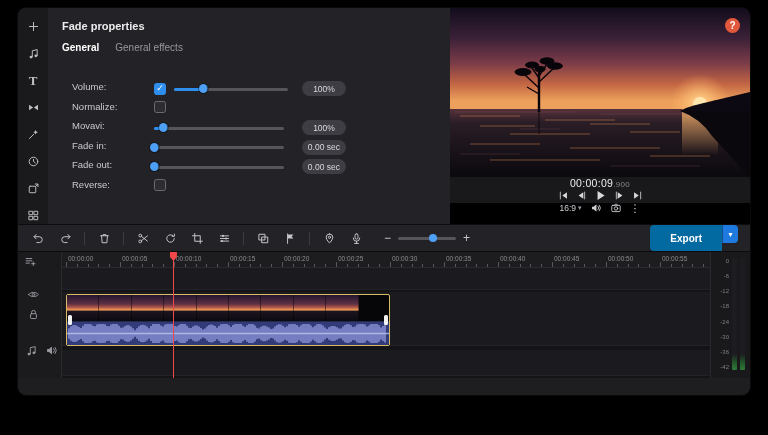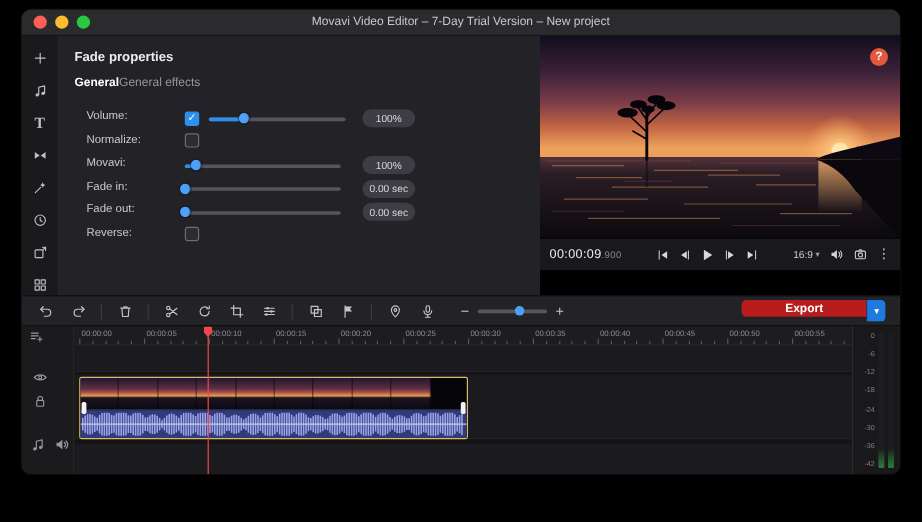--- a/index.html
+++ b/index.html
@@ -18,21 +18,21 @@
 
   
   .main { flex:0 0 195px; display:flex; }
   .iconstrip { width:30px; background:#1a1a1d; display:flex; flex-direction:column; align-items:center; padding-top:9px; gap:9px; }
   .side-icon { width:18px; height:18px; display:flex; align-items:center; justify-content:center; color:#bfbfc4; }
   .side-icon svg { width:13px; height:13px; }
   .tletter { font-family:"Liberation Serif", serif; font-size:13px; font-weight:bold; color:#bfbfc4; line-height:1; }
 
   .props { width:402px; background:#232327; padding-top:10px; }
   .props-title { color:#ececee; font-size:11px; font-weight:bold; margin:2px 0 10px 14px; }
-  .tabs { display:flex; padding-left:14px; margin-bottom:14px; }
+  .tabs { display:flex; gap:16px; padding-left:14px; margin-bottom:26px; }
   .tab { font-size:10px; color:#96969c; padding-bottom:2px; }
   .tab.active { color:#fff; font-weight:bold; }
   .prop-row { display:flex; align-items:flex-start; height:19.5px; padding-left:24px; }
   .prop-label { width:82px; font-size:9.5px; color:#c9c9ce; }
   .prop-controls { width:192px; display:flex; align-items:center; gap:8px; }
   .checkbox { width:12px; height:12px; flex:0 0 12px; border:1px solid #6b6b72; border-radius:2.5px; background:#2c2c31;
               display:flex; align-items:center; justify-content:center; font-size:9px; color:#fff; line-height:1; }
   .checkbox.checked { background:#2f8fef; border-color:#2f8fef; }
   .slider { position:relative; width:114px; height:12px; }
   .slider.wide { width:130px; }
@@ -40,21 +40,21 @@
   .slider .fill  { position:absolute; left:0; top:5px; height:3px; background:#2f8fef; border-radius:2px; }
   .slider .thumb { position:absolute; top:1.5px; width:9px; height:9px; border-radius:50%; background:#4da0f5; margin-left:-4px; box-shadow:0 0 0 1px rgba(0,0,0,.35); }
   .valbox { margin-left:auto; min-width:44px; text-align:center; background:#3d3d43; border-radius:9px; font-size:8.5px; color:#d9d9de; padding:2.5px 6px; }
 
   
   .preview { width:300px; display:flex; flex-direction:column; background:#000; }
   .video { height:169px; position:relative; overflow:hidden; background:#000; }
   .video svg.scene { position:absolute; inset:0; width:100%; height:100%; }
   .help { position:absolute; top:10px; right:10px; width:15px; height:15px; border-radius:50%; background:#e2583c;
           color:#fff; font-size:10px; font-weight:bold; display:flex; align-items:center; justify-content:center; }
-  .playbar { height:26px; background:#19191c; display:flex; align-items:center; justify-content:space-between; padding:0 8px; }
+  .playbar { height:26px; background:#19191c; display:flex; align-items:center; justify-content:space-between; padding:0 8px;flex-direction:column; }
   .timecode { font-size:10.5px; color:#ececf0; letter-spacing:.3px; }
   .timecode .ms { font-size:8px; color:#87878d; }
   .transport { display:flex; align-items:center; gap:7px; }
   .pb-btn { color:#d8d8dc; display:flex; align-items:center; }
   .pb-btn svg { width:11px; height:11px; }
   .pb-btn.play svg { width:13px; height:13px; }
   .pright { display:flex; align-items:center; gap:8px; color:#cfcfd4; }
   .aspect { font-size:8.5px; display:flex; align-items:center; gap:2px; }
   .aspect .caret { font-size:7px; color:#9a9aa0; }
   .pr-icon { display:flex; } .pr-icon svg { width:12px; height:12px; }
@@ -66,21 +66,21 @@
   .tb-group { display:flex; align-items:center; gap:11px; }
   .tb-icon { width:16px; height:16px; color:#c6c6ca; display:flex; align-items:center; justify-content:center; }
   .tb-icon svg { width:13px; height:13px; }
   .tb-sep { width:1px; height:13px; background:#3b3b40; }
   .zoom { display:flex; align-items:center; gap:7px; margin-left:20px; }
   .zsign { font-size:12px; color:#c6c6ca; line-height:1; }
   .zslider { position:relative; width:58px; height:12px; }
   .ztrack { position:absolute; left:0; right:0; top:5px; height:2.5px; background:#55555c; border-radius:2px; }
   .zthumb { position:absolute; top:2px; width:8px; height:8px; border-radius:50%; background:#4da0f5; margin-left:-4px; }
   .export-wrap { margin-left:auto; display:flex; }
-  .export-btn { background:#b91c1c; color:#fff; font-size:10px; font-weight:bold; height:14px; padding:0 36px;
+  .export-btn { background:#0369a1; color:#fff; font-size:10px; font-weight:bold; height:26px; padding:0 20px;
                 display:flex; align-items:center; border:none; border-radius:4px 0 0 4px; font-family:inherit; }
   .export-arrow { background:#1f7ae0; border-left:1px solid rgba(0,0,0,.35); width:16px; height:18px; border-radius:0 4px 4px 0;
                   color:#fff; font-size:8px; display:flex; align-items:center; justify-content:center; }
 
   
   .timeline { flex:0 0 126px; display:flex; background:#141416; }
   .tl-left { flex:0 0 44px; background:#1b1b1e; border-right:1px solid #2a2a2e; position:relative; }
   .addtrack { position:absolute; top:2px; left:5px; width:15px; height:13px; color:#9a9aa2; }
   .addtrack svg { width:15px; height:13px; }
   .trk { position:absolute; }
@@ -115,28 +115,20 @@
   .meters { flex:0 0 40px; background:#19191c; border-left:1px solid #2a2a2e; display:flex; gap:3px; padding:6px 5px 8px 3px; }
   .meter-labels { flex:1; display:flex; flex-direction:column; justify-content:space-between; align-items:flex-end; font-size:6px; color:#7e7e85; }
   .meter-bar { width:5px; border-radius:1px; background:linear-gradient(to top,#2f7a38 0%,#245c2c 6%,#1d1d21 14%,#1d1d21 100%); }
 </style>
 </head>
 <body>
 
 <div class="screen">
   <div class="window">
 
-    <div class="titlebar">
-      <div class="traffic">
-        <span class="tl red"></span>
-        <span class="tl yellow"></span>
-        <span class="tl green"></span>
-      </div>
-      <div class="wtitle">Movavi Video Editor – 7-Day Trial Version – New project</div>
-    </div>
 
     <div class="main">
       <div class="iconstrip" id="sidebar">
           <div class="side-icon">
             <svg viewBox="0 0 16 16" fill="none" stroke="currentColor" stroke-width="1.2" stroke-linecap="round" stroke-linejoin="round">
               <path d="M8 3v10M3 8h10"></path>
             </svg>
           </div>
           <div class="side-icon">
             <svg viewBox="0 0 16 16" fill="none" stroke="currentColor" stroke-width="1.2" stroke-linecap="round" stroke-linejoin="round">

